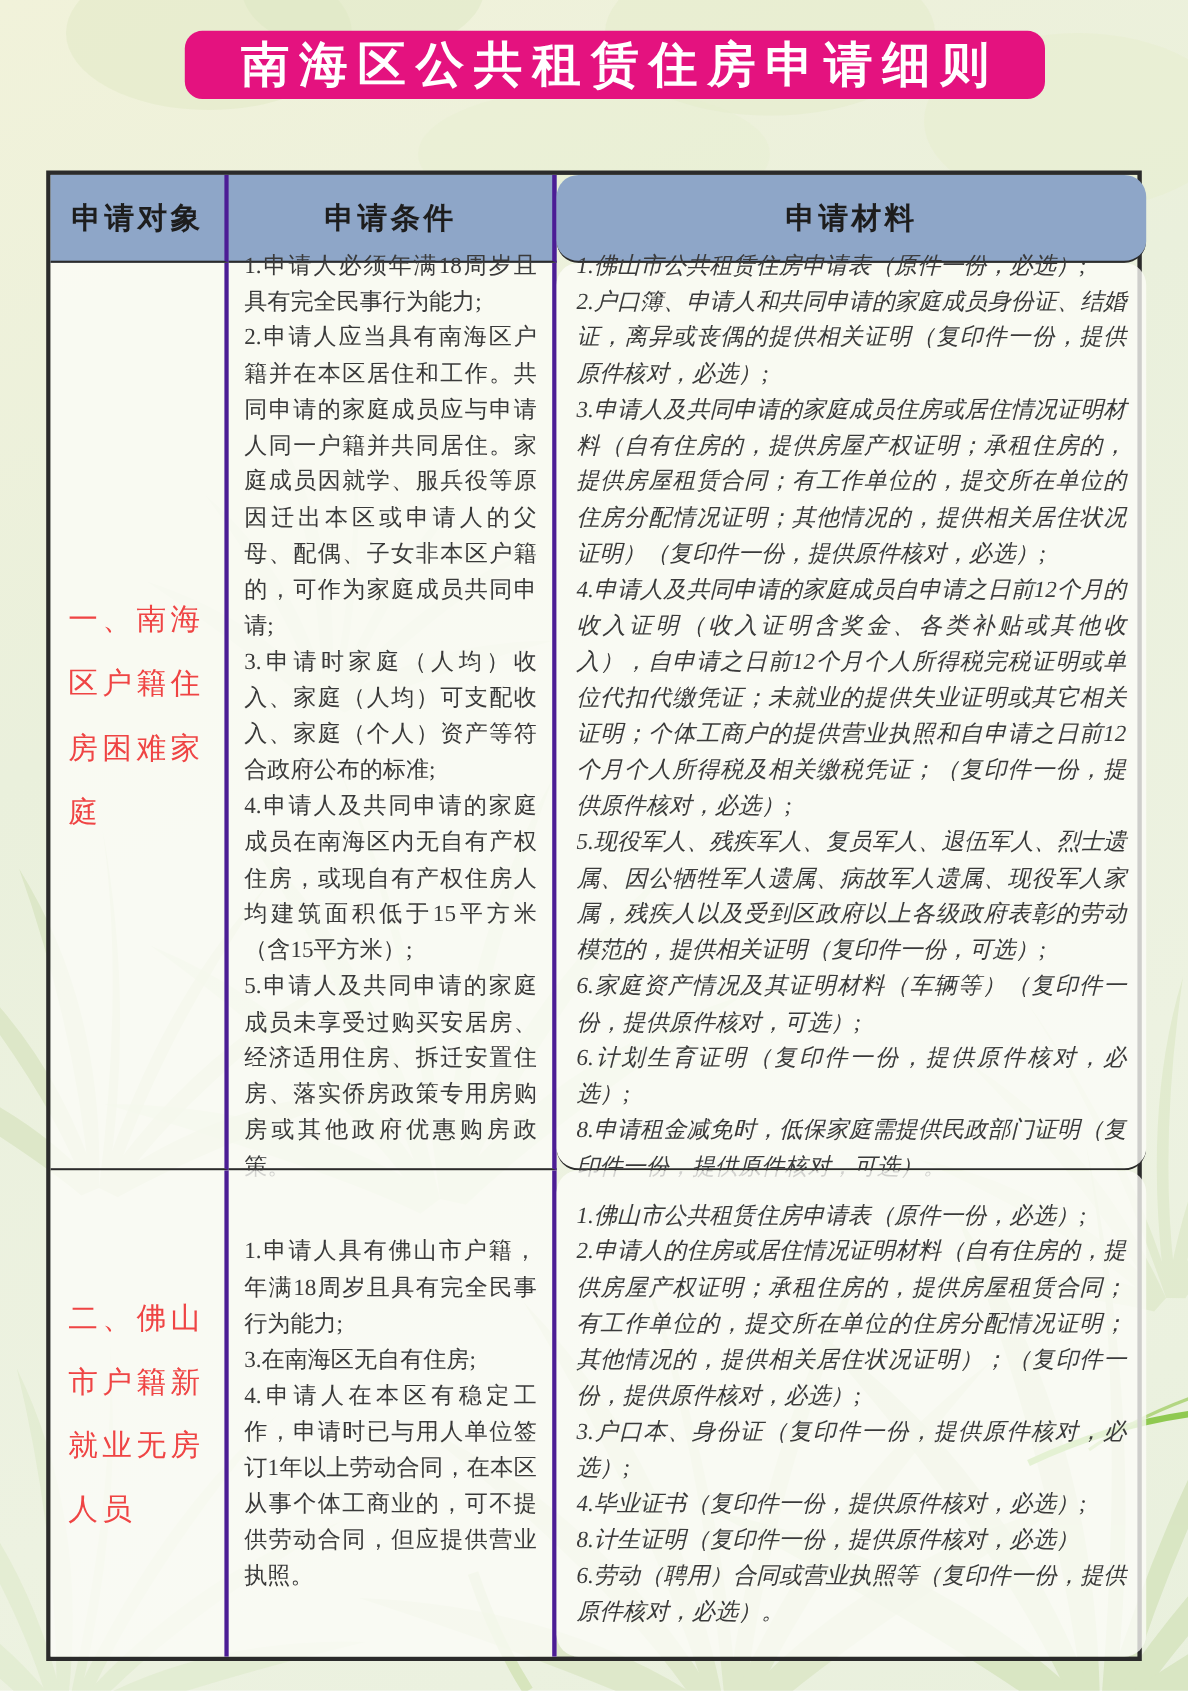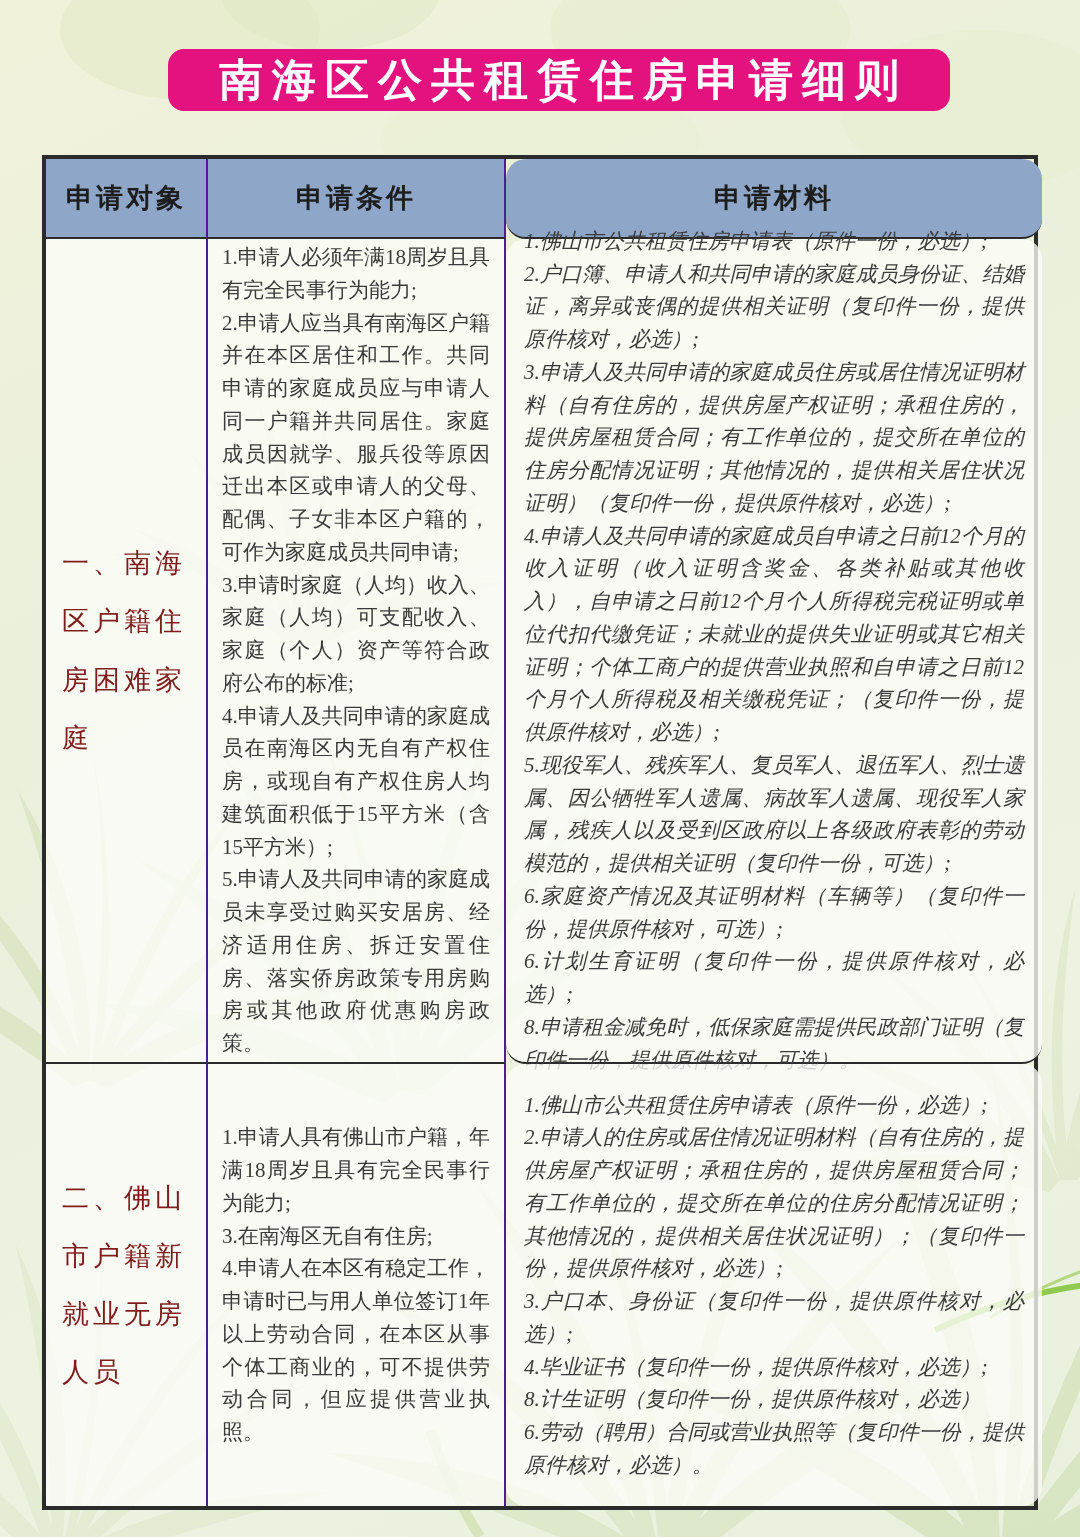--- a/index.html
+++ b/index.html
@@ -5,21 +5,21 @@
   html,body{margin:0;padding:0;}
   body{
     width:1080px;height:1537px;
     position:relative;
     overflow:hidden;
     font-family:"Liberation Serif","DejaVu Serif",serif;
     background:linear-gradient(155deg,#f1f2da 0%,#eaf0dc 35%,#edf2e1 70%,#e9f0dd 100%);
   }
   .decor{position:absolute;left:0;top:0;width:1080px;height:1537px;pointer-events:none;z-index:0;}
   .banner{
-    position:absolute;left:168px;top:49px;width:782px;height:62px;
+    position:absolute;left:168px;top:28px;width:782px;height:62px;
     background:#e4127f;
     border-radius:16px;
     display:flex;align-items:center;justify-content:center;
     z-index:2;
   }
   .banner span{
     color:#ffffff;font-size:44px;font-weight:bold;
     letter-spacing:9px;text-indent:9px;
     white-space:nowrap;
   }
@@ -27,36 +27,36 @@
     position:absolute;left:42px;top:155px;width:996px;height:1355px;
     border:4px solid #2b2b2b;
     box-sizing:border-box;
     display:grid;
     grid-template-columns:162px 298px 536px;
     grid-template-rows:80px 825px auto;
     z-index:1;
     background:transparent;
   }
   .cell{
-    border-right:2px solid #4c1d95;
+    border-right:4px solid #4c1d95;
     border-bottom:2px solid #2b2b2b;
     box-sizing:border-box;
     display:flex;flex-direction:column;justify-content:center;
     background:rgba(253,253,249,0.78);
   }
   .cell.last-col{border-right:none;border-radius:20px;}
   .cell.last-row{border-bottom:none;}
   .head{
     background:#8ea6c8;
     align-items:center;
     font-size:27px;font-weight:bold;color:#1d1d1d;
     letter-spacing:3px;
   }
   .target{
-    font-size:27px;color:#7f1d1d;
+    font-size:27px;color:#ef4444;
     padding:12px 16px;
     line-height:2.15;
     letter-spacing:4px;
   }
   .body-text{
     font-size:21px;color:#3a3a3a;
     padding:24px 14px;
     line-height:1.56;
     text-align:justify;
   }

